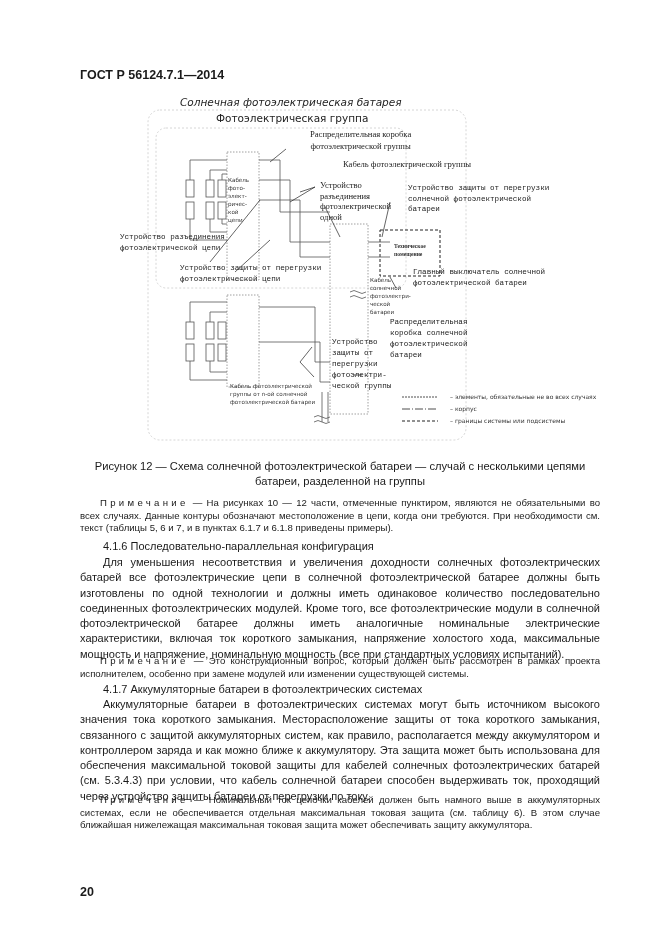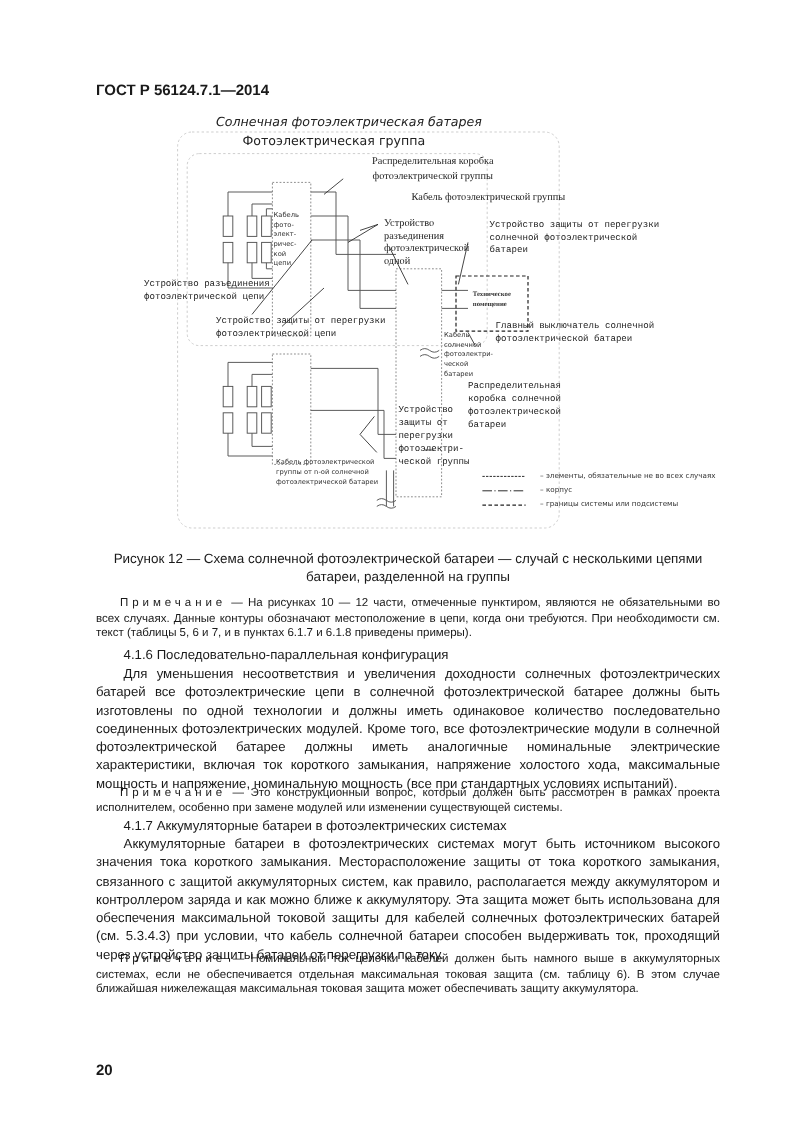--- a/index.html
+++ b/index.html
@@ -91,21 +91,21 @@
     </g>
 
     <g stroke="#222" fill="none">
       <line x1="302" y1="305" x2="338" y2="305" stroke-width="0.8" stroke-dasharray="2,1"></line>
       <line x1="302" y1="317" x2="338" y2="317" stroke-width="0.8" stroke-dasharray="8,2,1,2"></line>
       <line x1="302" y1="329" x2="338" y2="329" stroke-width="1" stroke-dasharray="3,2"></line>
     </g>
   </svg>
 
   <div class="lbl-title" style="left:80px;top:4px;font-style:italic;">Солнечная фотоэлектрическая батарея</div>
-  <div class="lbl-title" style="left:102px;top:20px;">Фотоэлектрическая группа</div>
+  <div class="lbl-title" style="left:116px;top:20px;">Фотоэлектрическая группа</div>
 
   <div class="lbl-serif" style="left:210px;top:36px;text-align:center;">
     <div>Распределительная коробка</div>
     <div>фотоэлектрической группы</div>
   </div>
   <div class="lbl-serif" style="left:243px;top:66px;">Кабель фотоэлектрической группы</div>
   <div class="lbl-serif" style="left:220px;top:88px;line-height:10.5px;">
     <div>Устройство</div>
     <div>разъединения</div>
     <div>фотоэлектрической</div>

